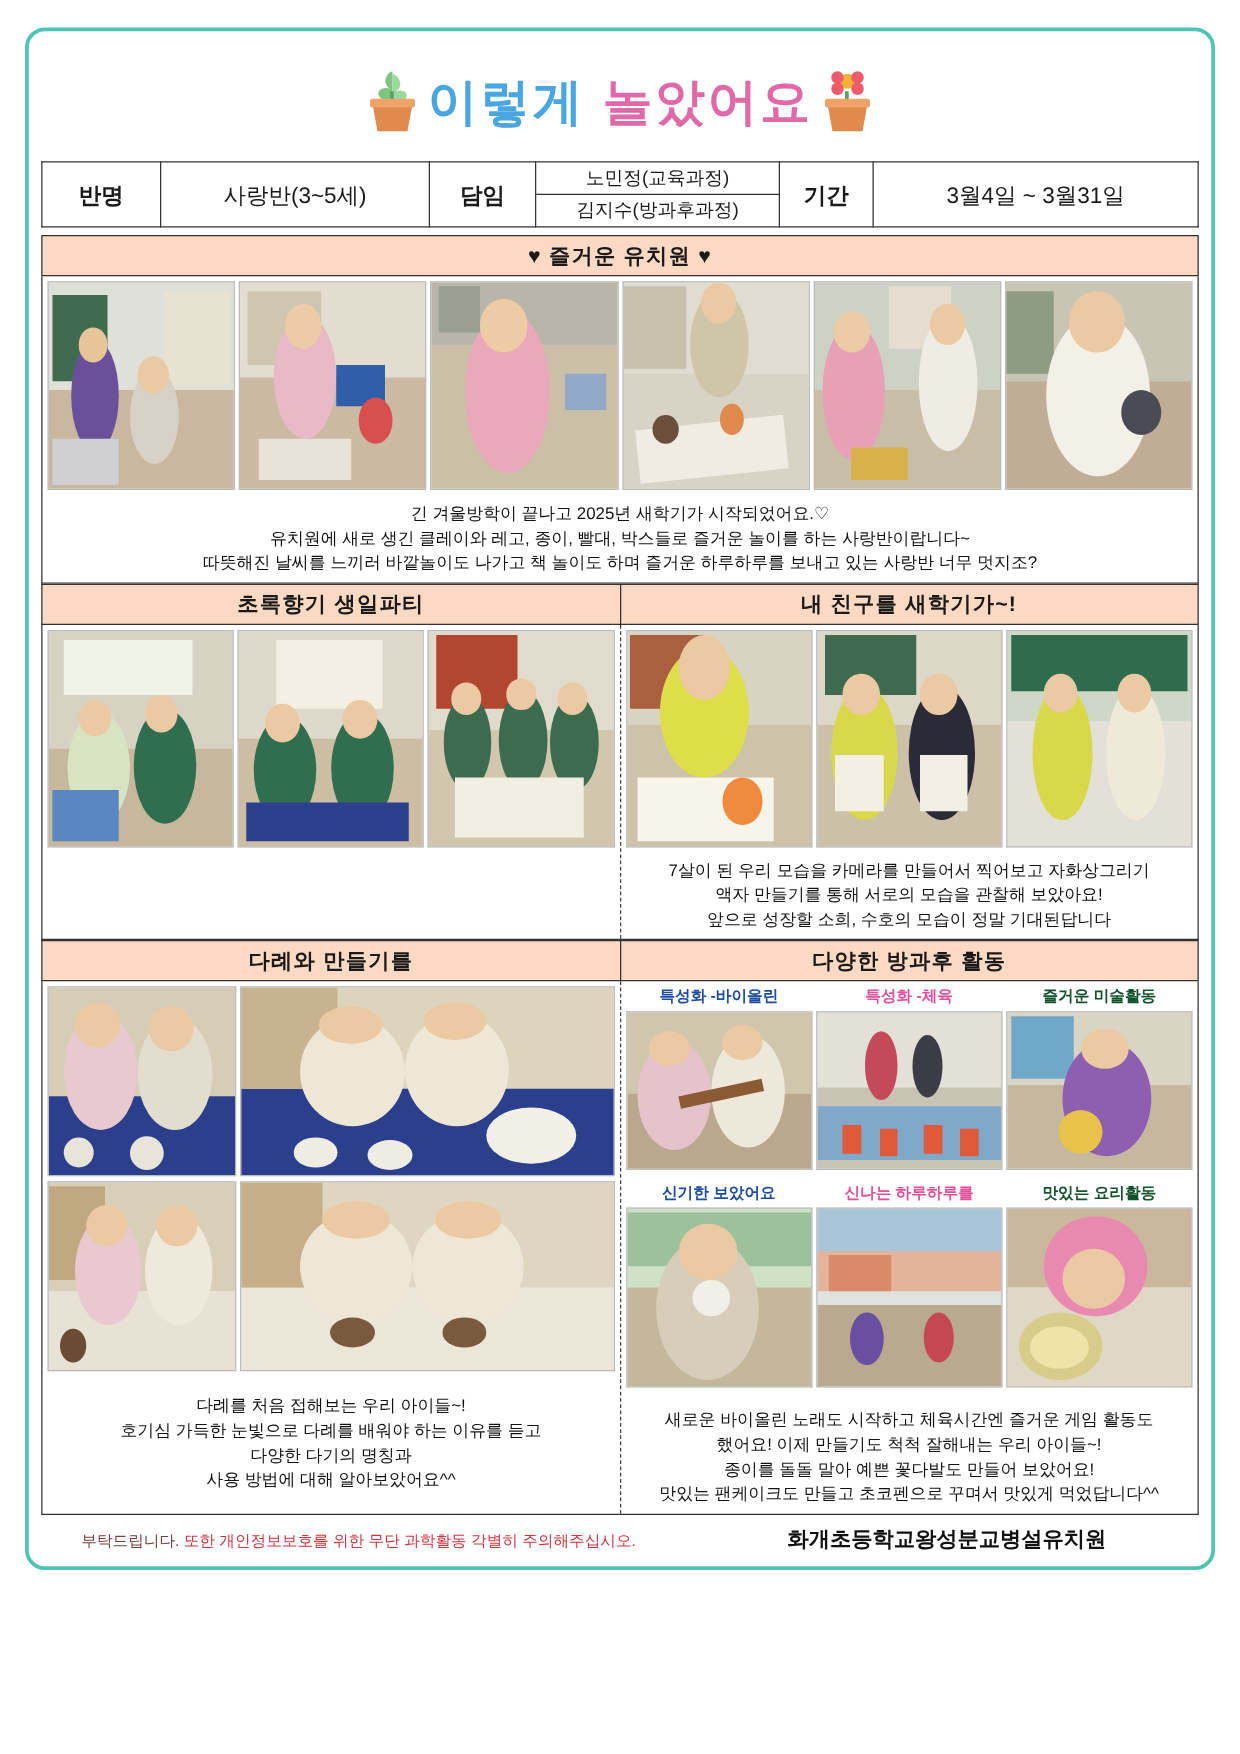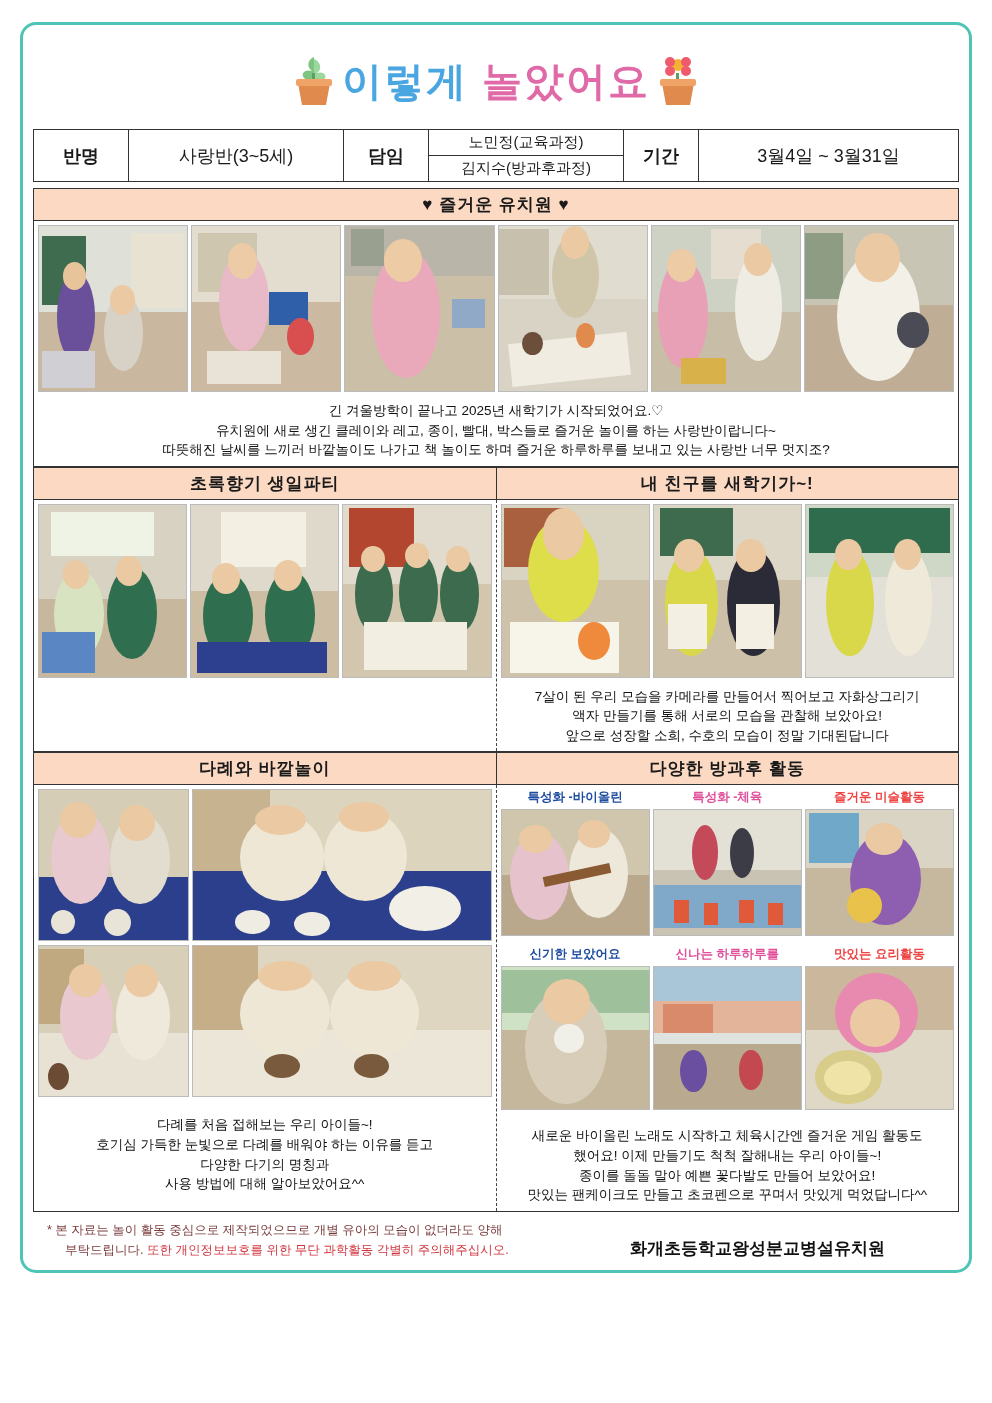--- a/index.html
+++ b/index.html
@@ -100,21 +100,21 @@
   .two-col{display:flex;}
   .two-col > .col{flex:1;box-sizing:border-box;}
   .vdash{border-left:1.5px dashed #444;}
 
   .mini-label{
     text-align:center;font-size:12.5px;font-weight:bold;
     padding:2px 0 1px 0;
   }
   .lb-blue{color:#1f4ea1;}
   .lb-pink{color:#e0509b;}
-  .lb-green{color:#ef4444;}
+  .lb-green{color:#14532d;}
 
   .footer{
     display:flex;justify-content:space-between;align-items:flex-end;
     padding:8px 14px 4px 14px;
     border-top:0;
   }
   .footnote{font-size:12.5px;line-height:1.6;color:#7a3b3b;}
   .footnote .warn{color:#d1343f;}
   .school{font-size:17px;font-weight:bold;color:#111;padding-right:60px;}
 
@@ -350,21 +350,21 @@
             </div>
           </div>
         </div>
         <div class="cap" style="white-space:pre-line">7살이 된 우리 모습을 카메라를 만들어서 찍어보고 자화상그리기
 액자 만들기를 통해 서로의 모습을 관찰해 보았아요!
 앞으로 성장할 소희, 수호의 모습이 정말 기대된답니다</div>
       </div>
     </div>
 
     <div style="display:flex">
-      <div class="sec-bar" style="flex:1;border-right:none">다례와  바깥놀이</div>
+      <div class="sec-bar" style="flex:1;border-right:none">다례와  만들기를</div>
       <div class="sec-bar" style="flex:1">다양한  방과후  활동</div>
     </div>
 
     <div class="block two-col">
 
       <div class="col">
         <div class="photo-row">
           <div class="ph" style="height:150px">
             <div class="scene">
               <div class="rect" style="left:0;top:0;right:0;height:58%;background:#d6cdb6"></div>
@@ -507,21 +507,20 @@
         </div>
         <div class="cap" style="white-space:pre-line;padding-top:12px">새로운 바이올린 노래도 시작하고 체육시간엔 즐거운 게임 활동도
 했어요! 이제 만들기도 척척 잘해내는 우리 아이들~!
 종이를 돌돌 말아 예쁜 꽃다발도 만들어 보았어요!
 맛있는 팬케이크도 만들고 초코펜으로 꾸며서 맛있게 먹었답니다^^</div>
       </div>
     </div>
 
     <div class="footer">
       <div class="footnote">
-        <div>* 본 자료는 놀이 활동 중심으로 제작되었으므로 개별 유아의 모습이 없더라도 양해</div>
         <div style="padding-left:18px">
           <span>부탁드립니다. </span><span class="warn">또한 개인정보보호를 위한 무단 과학활동 각별히 주의해주십시오.</span>
         </div>
       </div>
       <div class="school">화개초등학교왕성분교병설유치원</div>
     </div>
 
   </div>
 </div>
 

